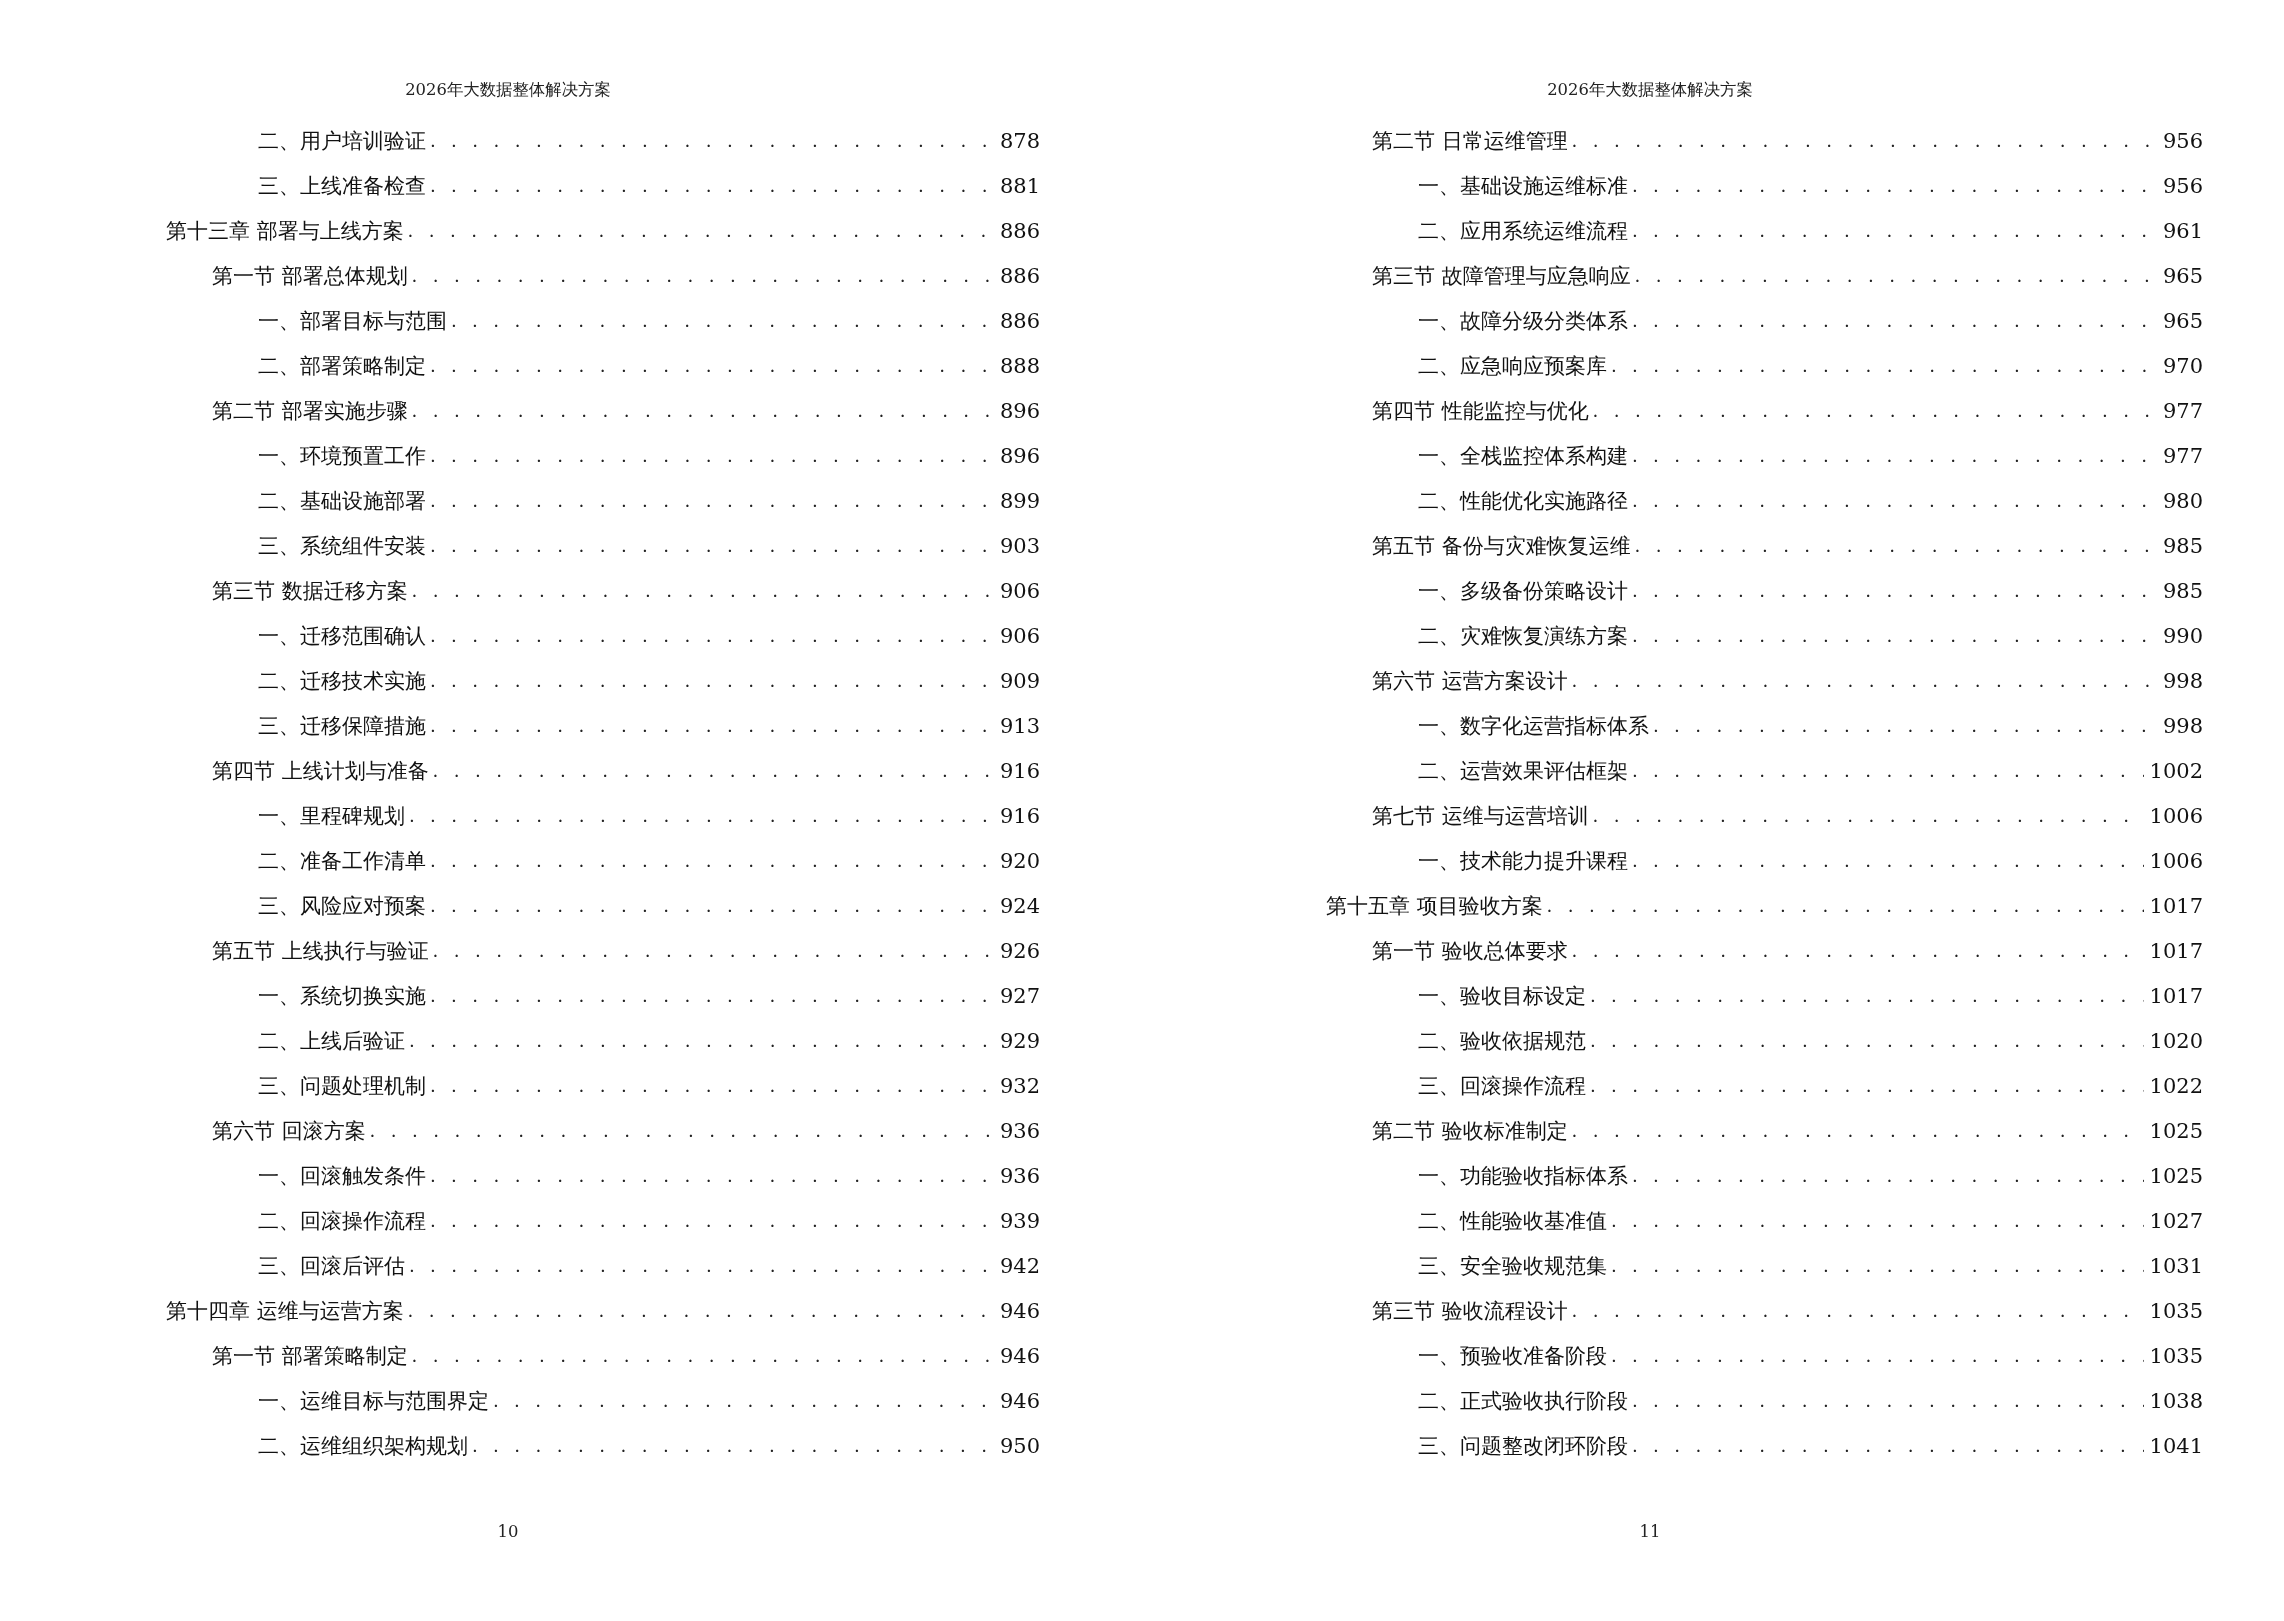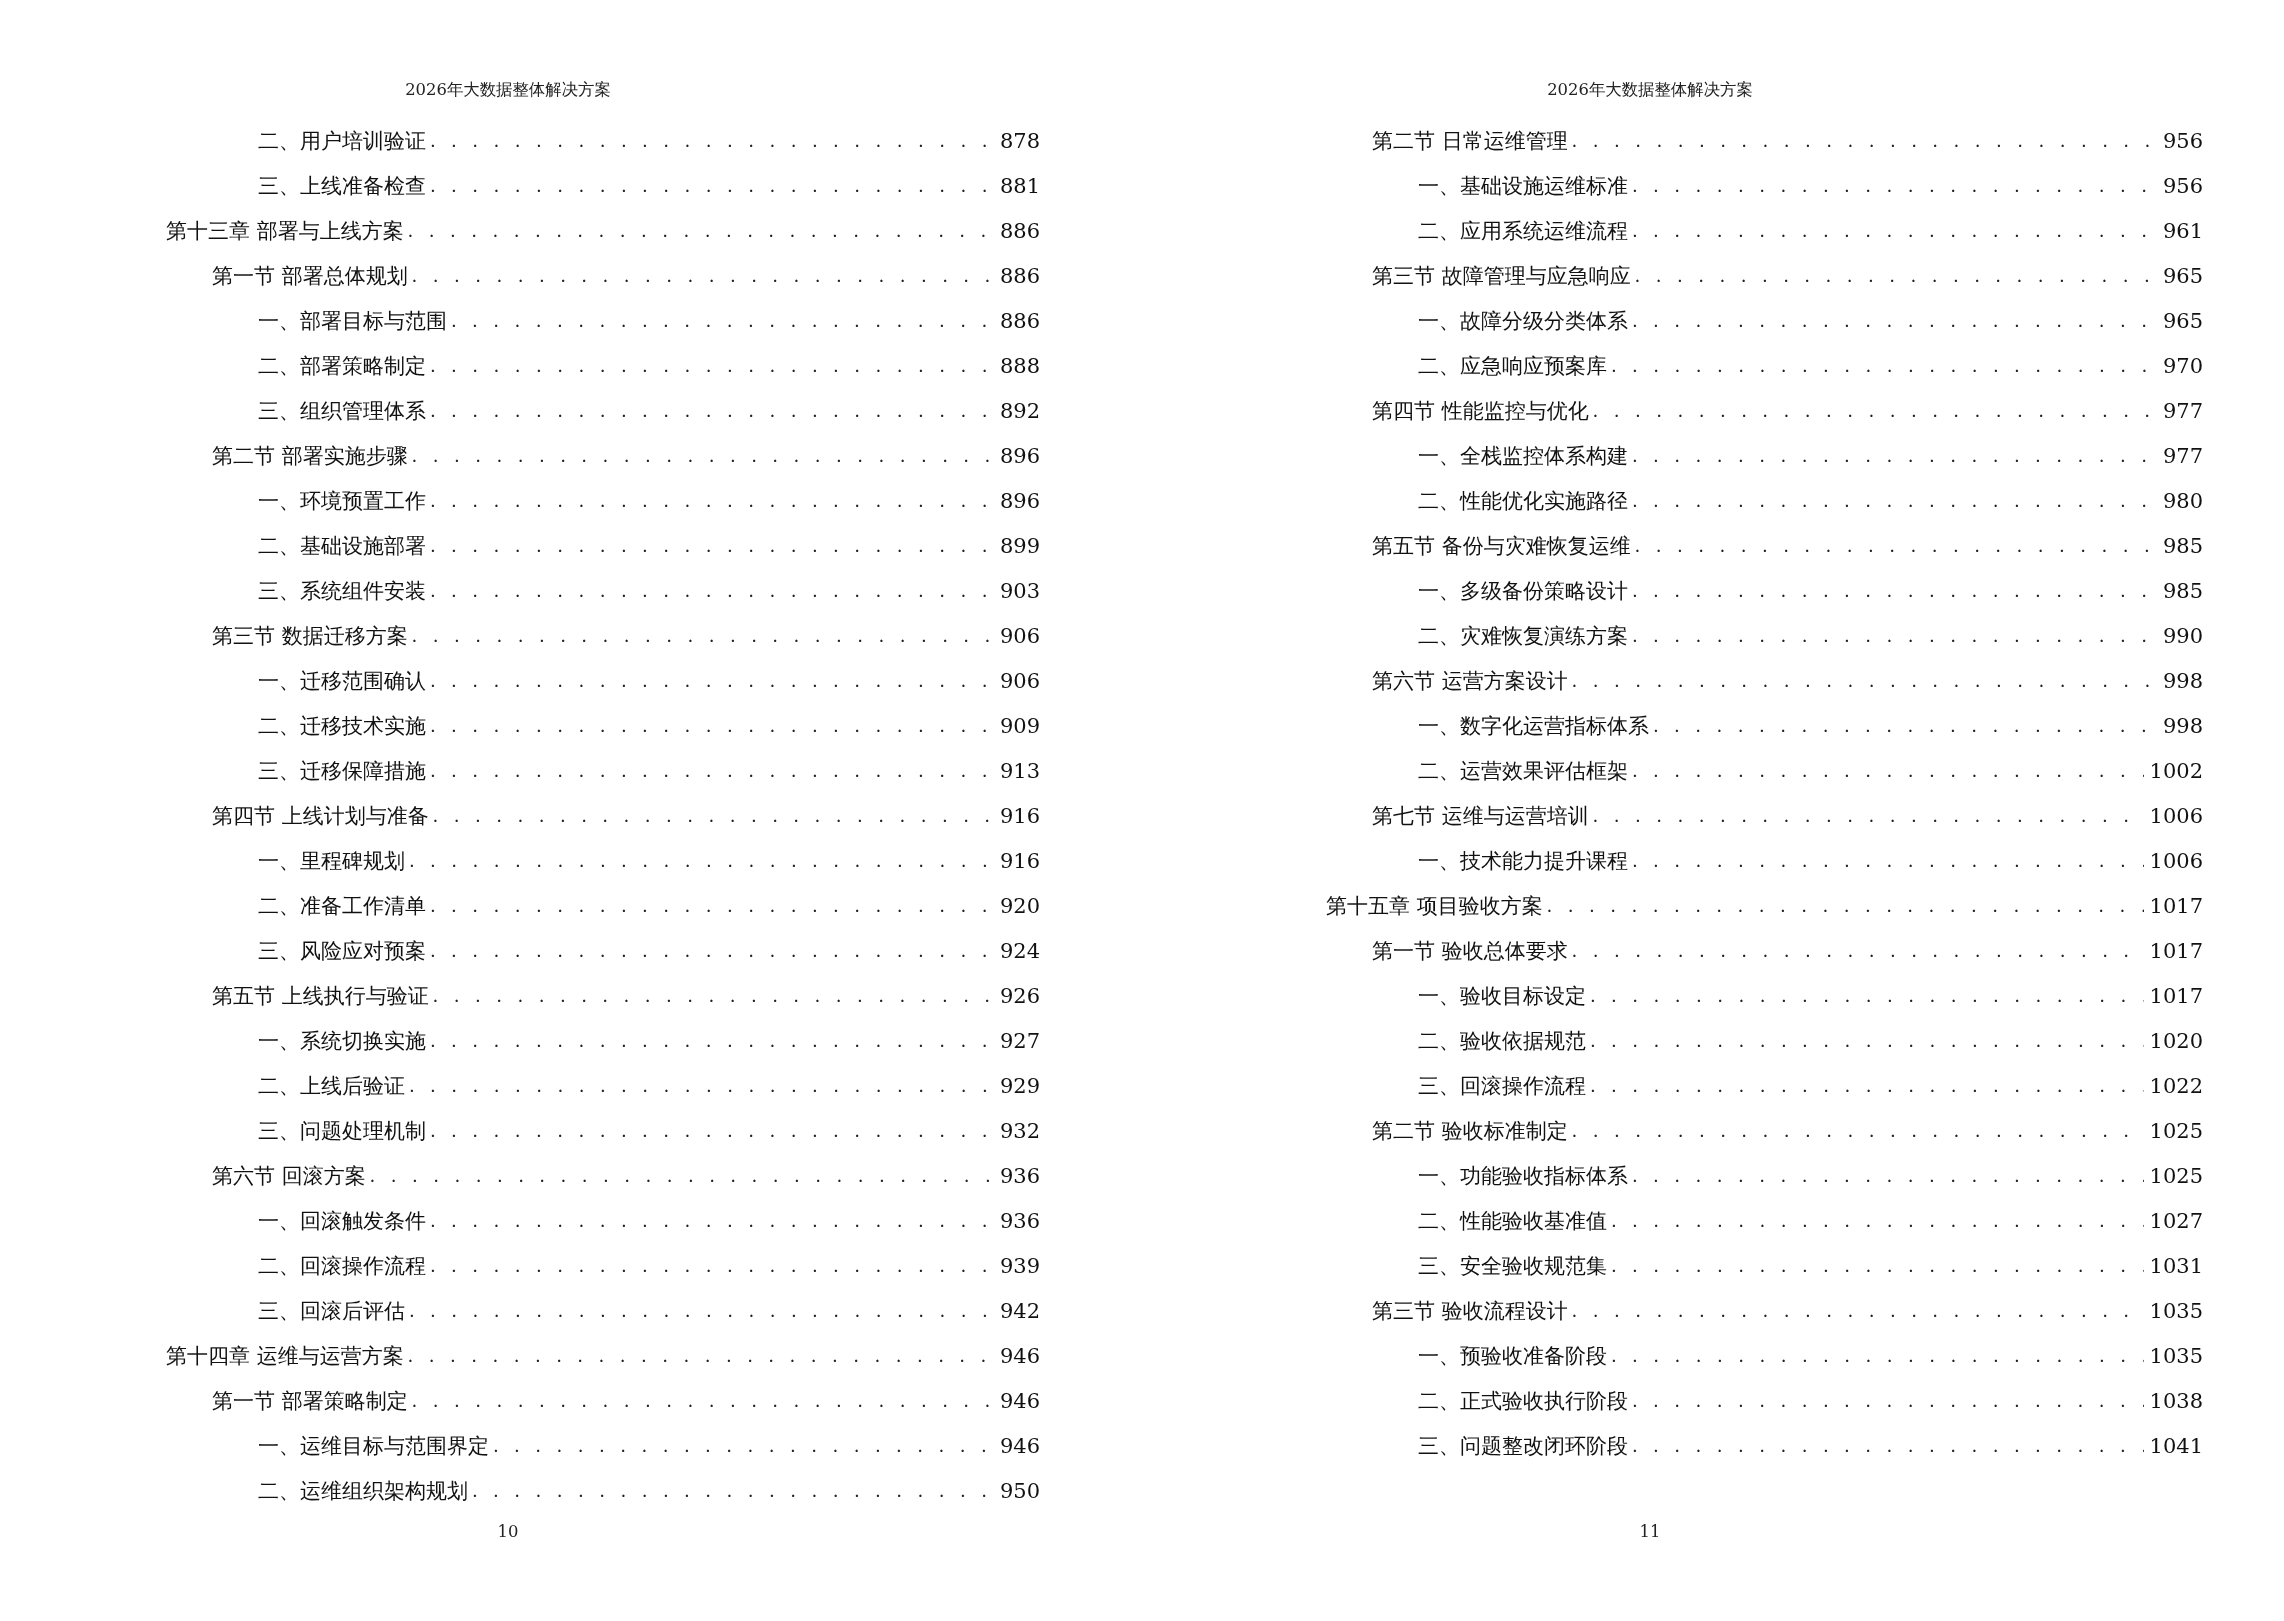--- a/index.html
+++ b/index.html
@@ -59,25 +59,20 @@
       <div class="row lvl2">
         <span class="title">一、部署目标与范围</span>
         <span class="leader"></span>
         <span class="pg">886</span>
       </div>
       <div class="row lvl2">
         <span class="title">二、部署策略制定</span>
         <span class="leader"></span>
         <span class="pg">888</span>
       </div>
-      <div class="row lvl2">
-        <span class="title">三、组织管理体系</span>
-        <span class="leader"></span>
-        <span class="pg">892</span>
-      </div>
       <div class="row lvl1">
         <span class="title">第二节 部署实施步骤</span>
         <span class="leader"></span>
         <span class="pg">896</span>
       </div>
       <div class="row lvl2">
         <span class="title">一、环境预置工作</span>
         <span class="leader"></span>
         <span class="pg">896</span>
       </div>

